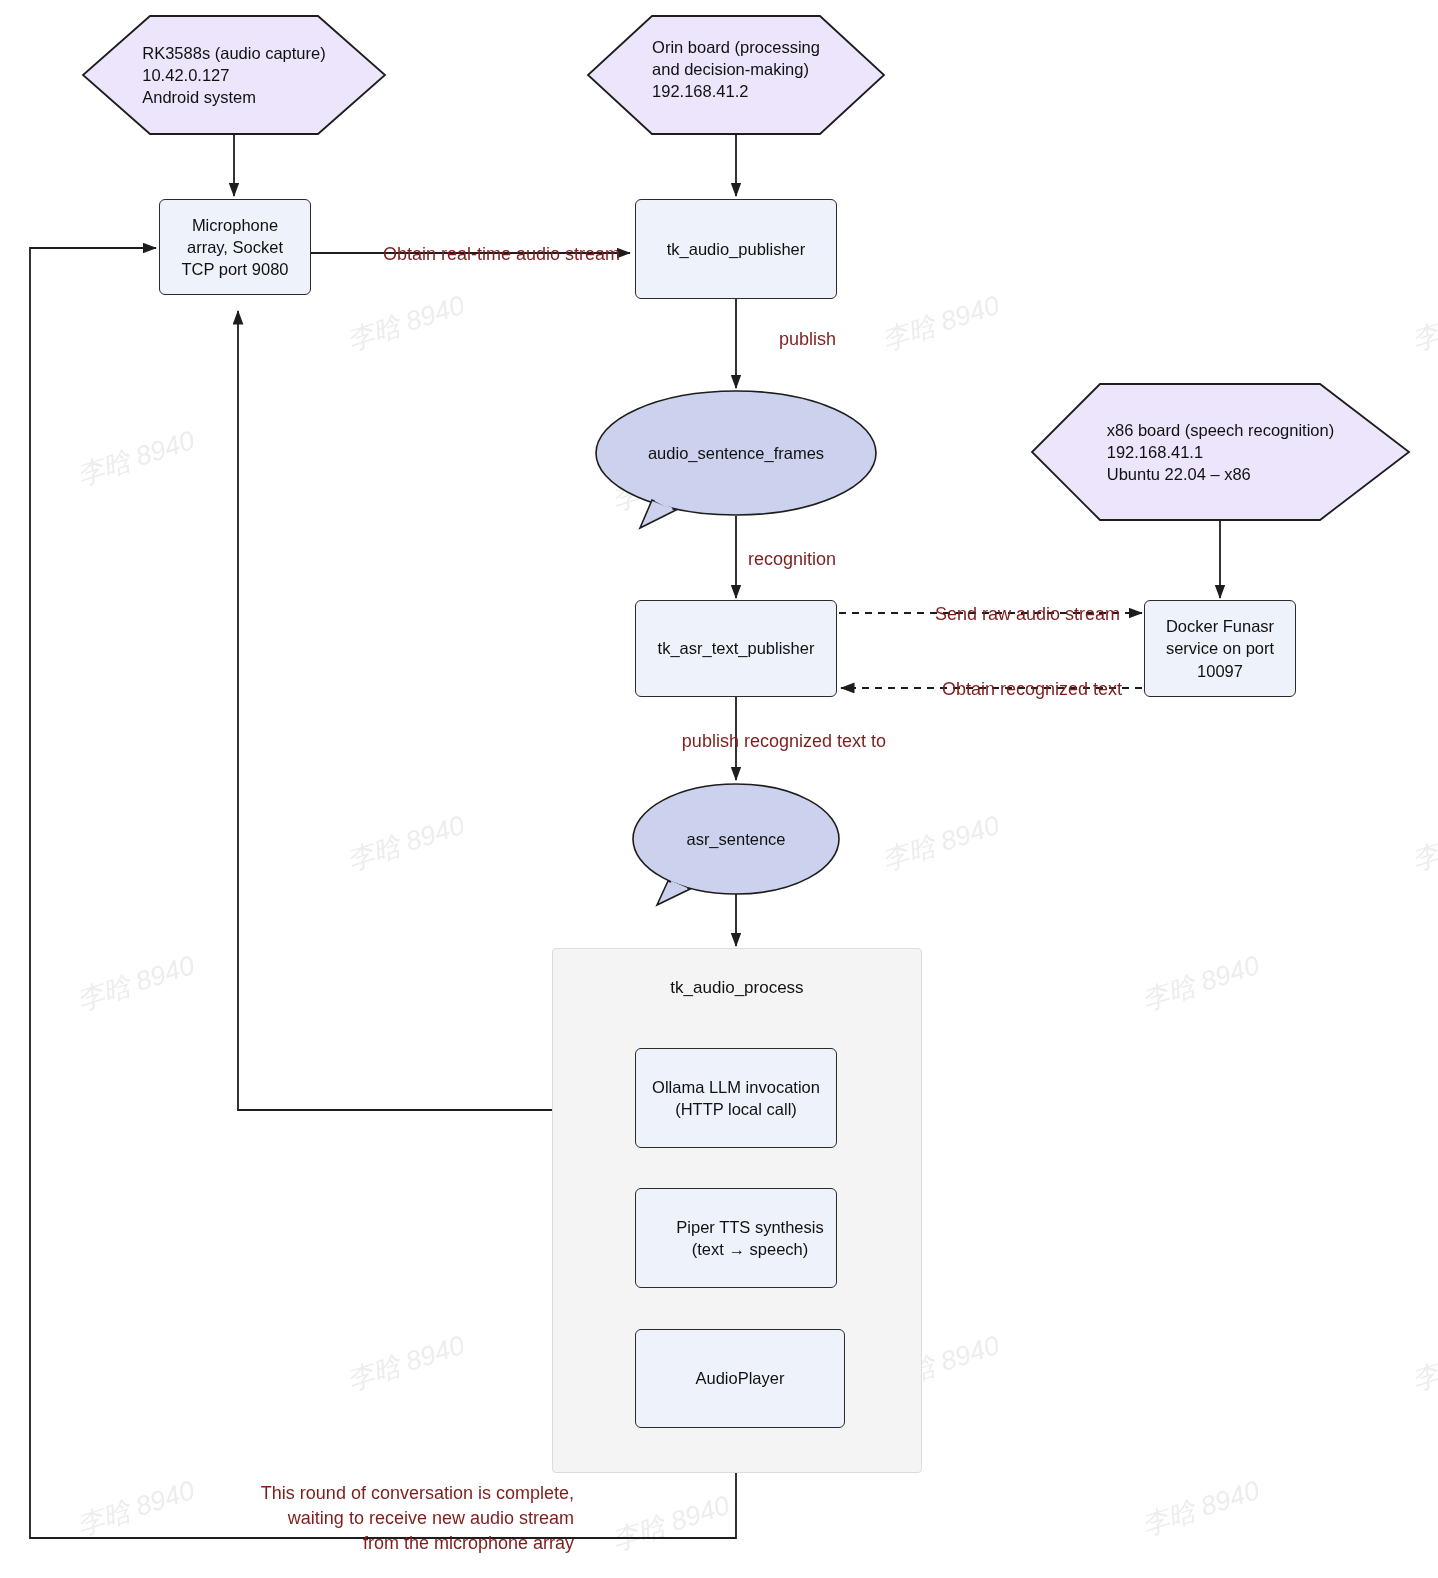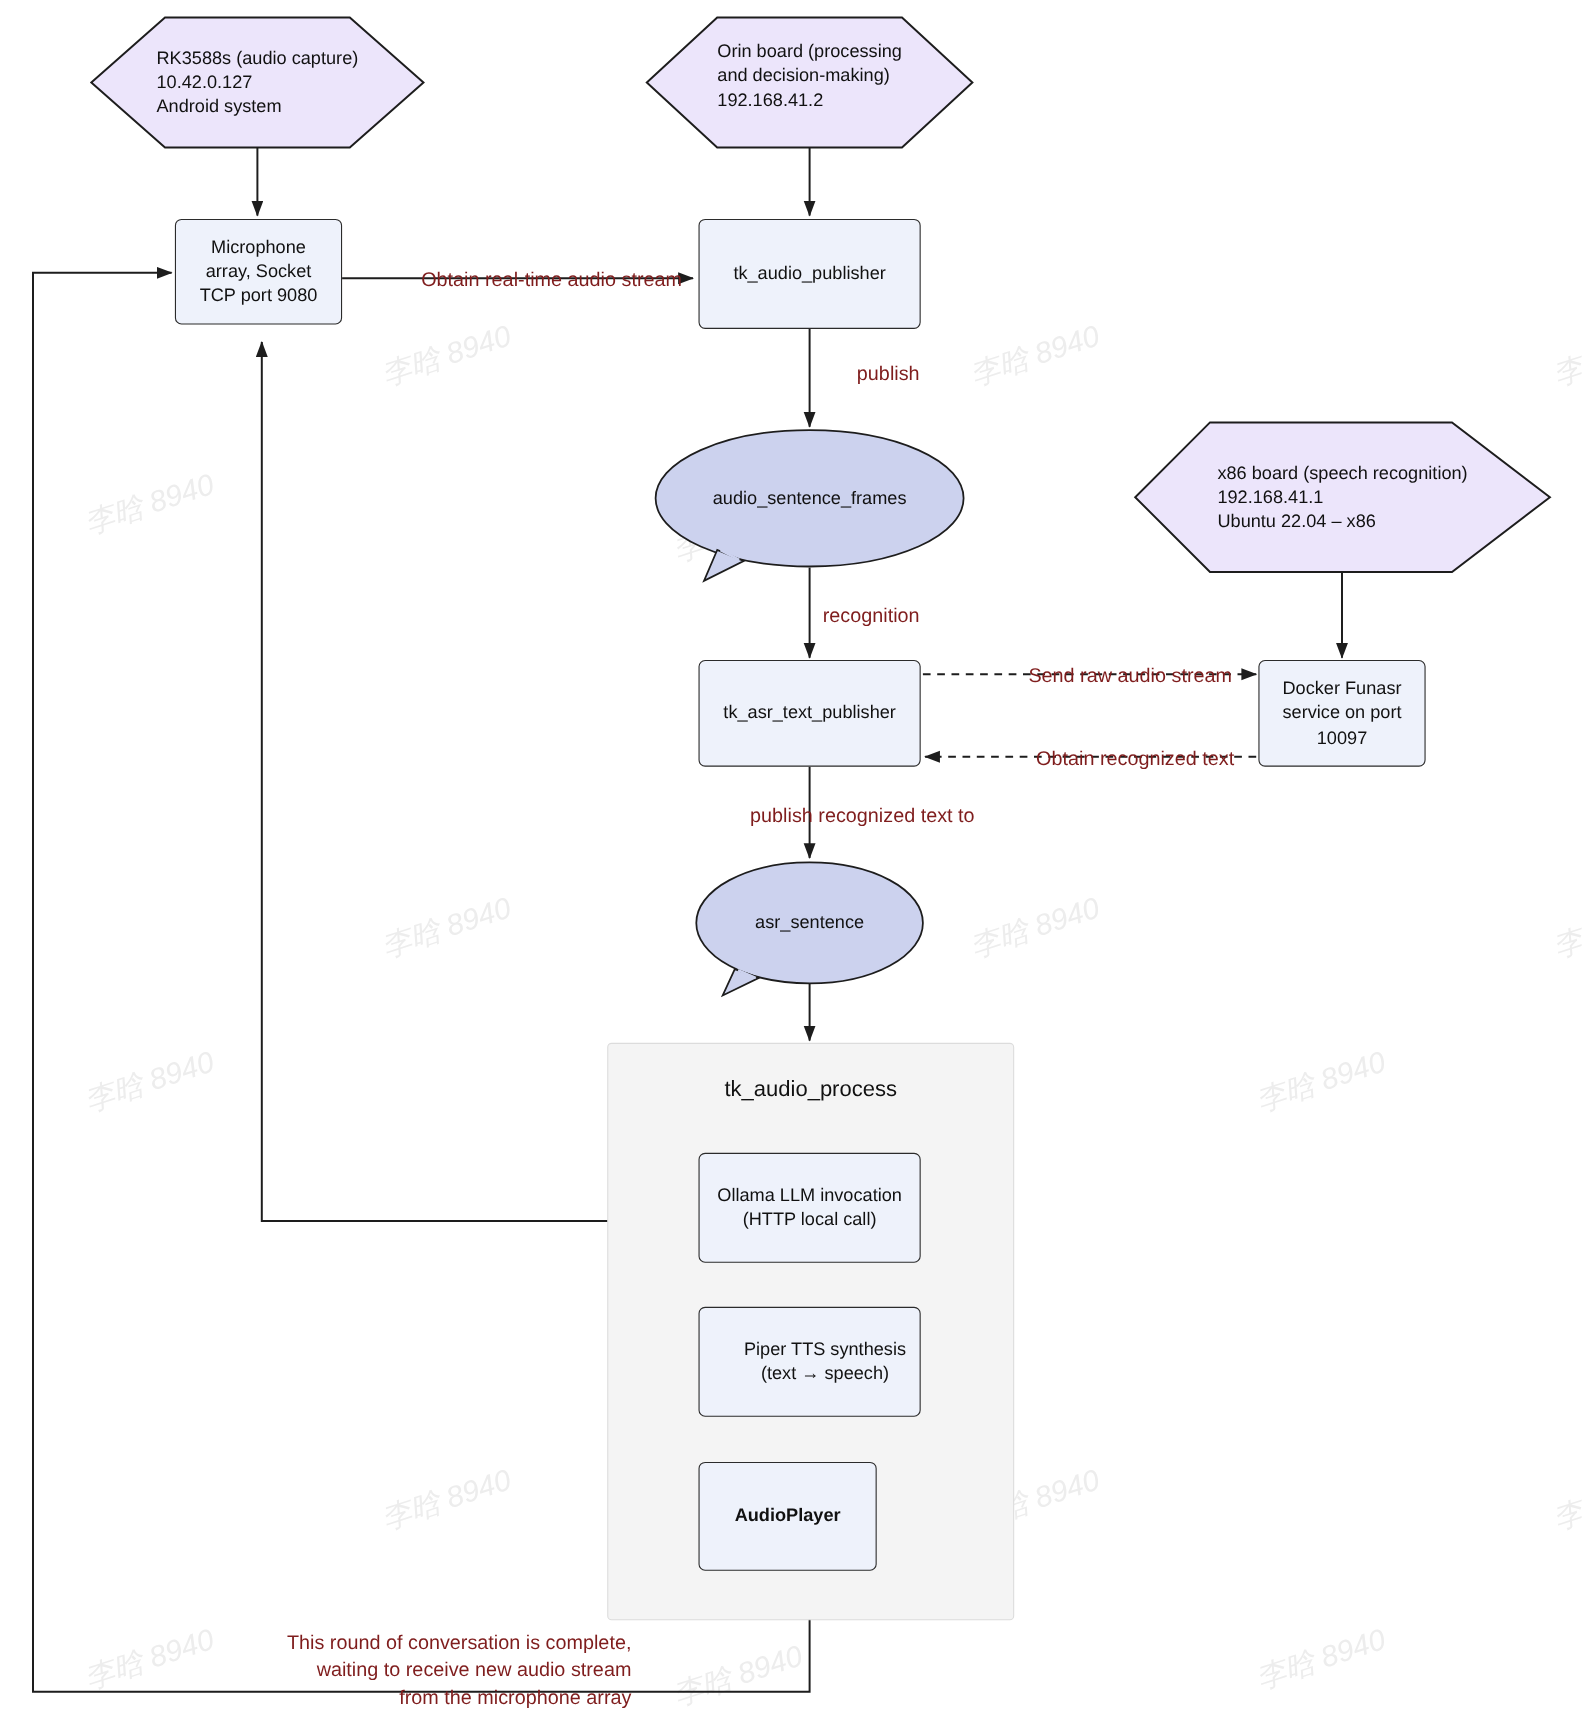--- a/index.html
+++ b/index.html
@@ -42,21 +42,21 @@
     border-radius: 6px;
   }
   .group-box {
     background: #f4f4f4;
     border: 1.4px solid #dcdcdc;
     border-radius: 4px;
   }
   .group-label {
     position: absolute;
     color: #111111;
-    font-size: 20px;
+    font-size: 17px;
     text-align: center;
     width: 100%;
   }
   .hexlabel {
     position: absolute;
     display: flex;
     align-items: center;
     justify-content: center;
     text-align: left;
     color: #111111;
@@ -191,21 +191,21 @@
   <div class="hexlabel" style="left:633px; top:809px; width:206px; height:60px;">asr_sentence</div>
 
   <div class="node group-box" style="left:552px; top:948px; width:370px; height:525px; display:block;">
     <div class="group-label" style="top:28px; left:0;">tk_audio_process</div>
   </div>
 
   <div class="node rect" style="left:635px; top:1048px; width:202px; height:100px;">Ollama LLM invocation
 (HTTP local call)</div>
   <div class="node rect" style="left:635px; top:1188px; width:202px; height:100px;padding-left:28px;">Piper TTS synthesis
 (text → speech)</div>
-  <div class="node rect" style="left:635px; top:1329px; width:162px; height:99px;font-weight:bold;">AudioPlayer</div>
+  <div class="node rect" style="left:635px; top:1329px; width:210px; height:99px;">AudioPlayer</div>
 
   <div class="edge-label" style="left:330px; top:242px; width:290px;">Obtain real-time audio stream</div>
   <div class="edge-label" style="left:636px; top:327px; width:200px;">publish</div>
   <div class="edge-label" style="left:636px; top:547px; width:200px;">recognition</div>
   <div class="edge-label" style="left:860px; top:602px; width:260px;">Send raw audio stream</div>
   <div class="edge-label" style="left:862px; top:677px; width:260px;">Obtain recognized text</div>
   <div class="edge-label" style="left:586px; top:729px; width:300px;">publish recognized text to</div>
   <div class="edge-label" style="left:240px; top:1481px; width:334px;">This round of conversation is complete,
 waiting to receive new audio stream
 from the microphone array</div>

